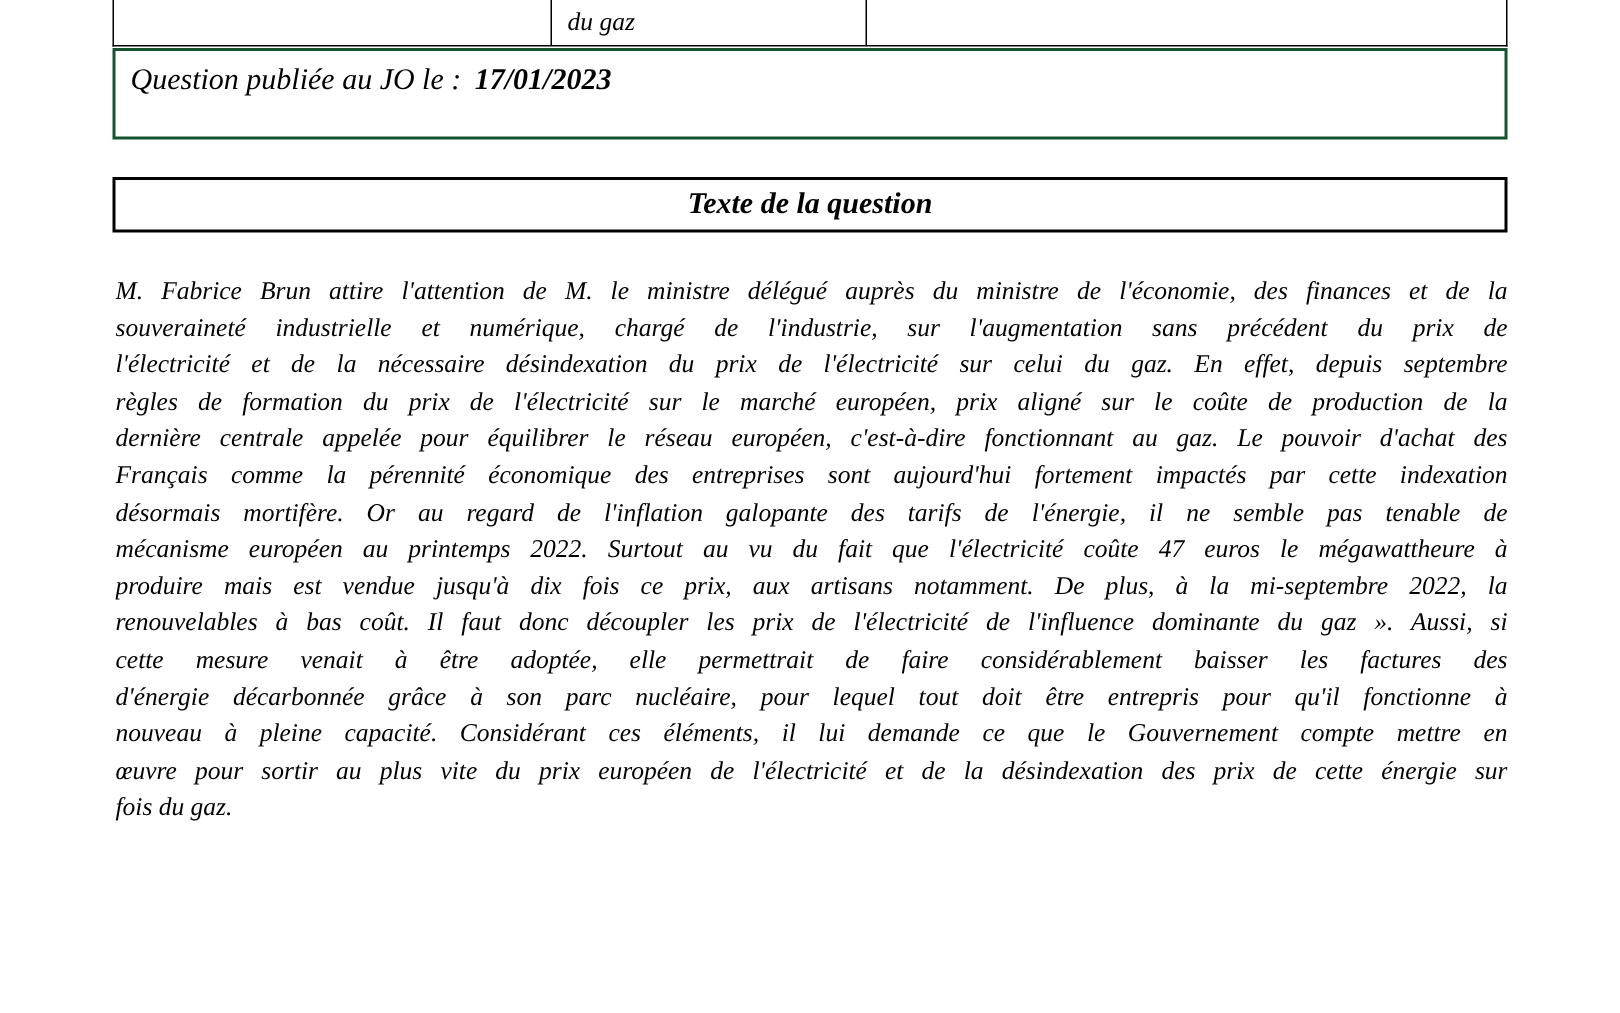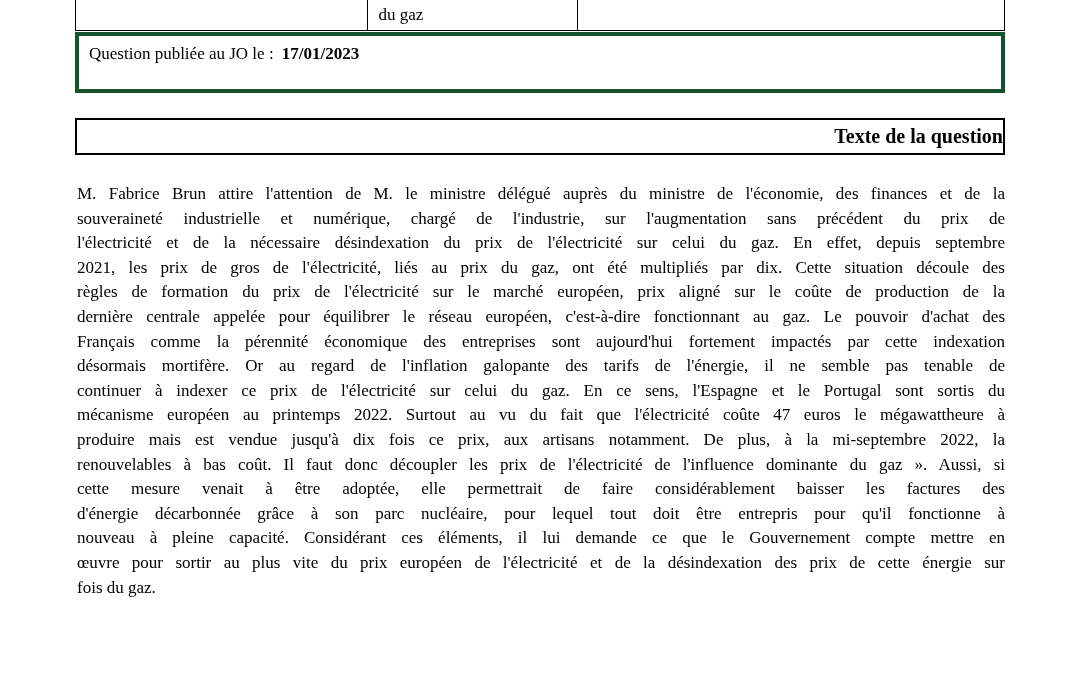--- a/index.html
+++ b/index.html
@@ -7,20 +7,21 @@
     width: 1080px; height: 675px;
     background: #ffffff;
     font-family: "Liberation Serif", "DejaVu Serif", serif;
     color: #000000;
     overflow: hidden;
   }
   .page {
     position: relative;
     width: 1080px; height: 613px;
     background: #ffffff;
+    font-style: italic;
   }
 
   
   .top-table {
     position: absolute;
     left: 75px; top: -2px;
     width: 930px; height: 33px;
     border-left: 1.5px solid #000;
     border-right: 1.5px solid #000;
     border-bottom: 1.5px solid #000;
@@ -35,33 +36,33 @@
   }
   .cell.c1 { width: 292px; }
   .cell.c2 { width: 210px; border-left: 1.5px solid #000; }
   .cell.c3 { width: 428px; border-left: 1.5px solid #000; }
 
   
   .pub-row {
     position: absolute;
     left: 75px; top: 32px;
     width: 930px; height: 61px;
-    border: 4px solid #14532d;
-    font-size: 17px;
+    border: 2px solid #14532d;
+    font-size: 20px;
     padding: 8px 10px 0 10px;
   }
   .pub-date { font-weight: bold; margin-left: 4px; }
 
   
   .title-box {
     position: absolute;
     left: 75px; top: 118px;
     width: 930px; height: 37px;
     border: 2px solid #000;
-    text-align: right;
+    text-align: center;
     line-height: 33px;
   }
   .title-text {
     font-weight: bold;
     font-size: 20px;
   }
 
   
   .body {
     position: absolute;
@@ -99,26 +100,24 @@
   </div>
 
   <div class="title-box">
     <span class="title-text">Texte de la question</span>
   </div>
 
   <div class="body">
       <div class="body-line">M. Fabrice Brun attire l'attention de M. le ministre délégué auprès du ministre de l'économie, des finances et de la</div>
       <div class="body-line">souveraineté industrielle et numérique, chargé de l'industrie, sur l'augmentation sans précédent du prix de</div>
       <div class="body-line">l'électricité et de la nécessaire désindexation du prix de l'électricité sur celui du gaz. En effet, depuis septembre</div>
-      <div class="body-line">2021, les prix de gros de l'électricité, liés au prix du gaz, ont été multipliés par dix. Cette situation découle des</div>
       <div class="body-line">règles de formation du prix de l'électricité sur le marché européen, prix aligné sur le coûte de production de la</div>
       <div class="body-line">dernière centrale appelée pour équilibrer le réseau européen, c'est-à-dire fonctionnant au gaz. Le pouvoir d'achat des</div>
       <div class="body-line">Français comme la pérennité économique des entreprises sont aujourd'hui fortement impactés par cette indexation</div>
       <div class="body-line">désormais mortifère. Or au regard de l'inflation galopante des tarifs de l'énergie, il ne semble pas tenable de</div>
-      <div class="body-line">continuer à indexer ce prix de l'électricité sur celui du gaz. En ce sens, l'Espagne et le Portugal sont sortis du</div>
       <div class="body-line">mécanisme européen au printemps 2022. Surtout au vu du fait que l'électricité coûte 47 euros le mégawattheure à</div>
       <div class="body-line">produire mais est vendue jusqu'à dix fois ce prix, aux artisans notamment. De plus, à la mi-septembre 2022, la</div>
       <div class="body-line">renouvelables à bas coût. Il faut donc découpler les prix de l'électricité de l'influence dominante du gaz ». Aussi, si</div>
       <div class="body-line">cette mesure venait à être adoptée, elle permettrait de faire considérablement baisser les factures des</div>
       <div class="body-line">d'énergie décarbonnée grâce à son parc nucléaire, pour lequel tout doit être entrepris pour qu'il fonctionne à</div>
       <div class="body-line">nouveau à pleine capacité. Considérant ces éléments, il lui demande ce que le Gouvernement compte mettre en</div>
       <div class="body-line">œuvre pour sortir au plus vite du prix européen de l'électricité et de la désindexation des prix de cette énergie sur</div>
       <div class="body-line last">fois du gaz.</div>
     </div>
 

